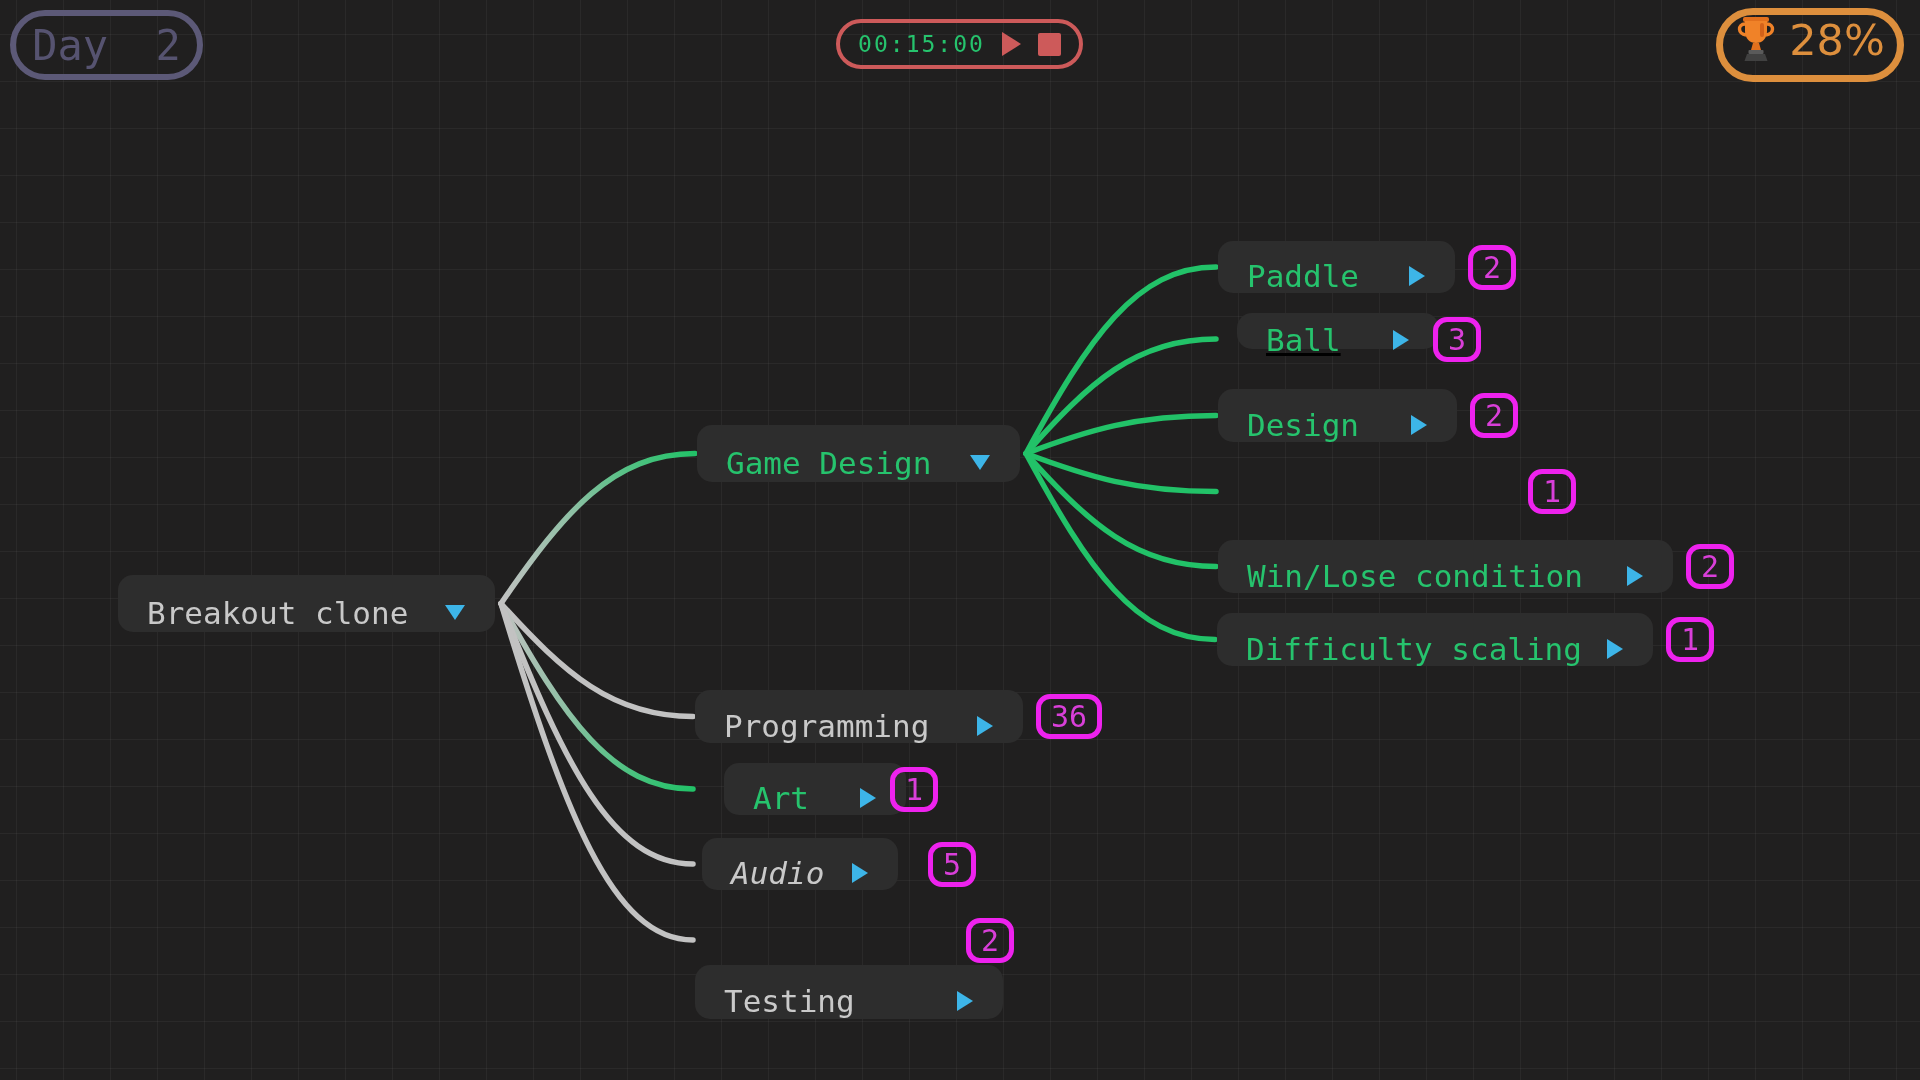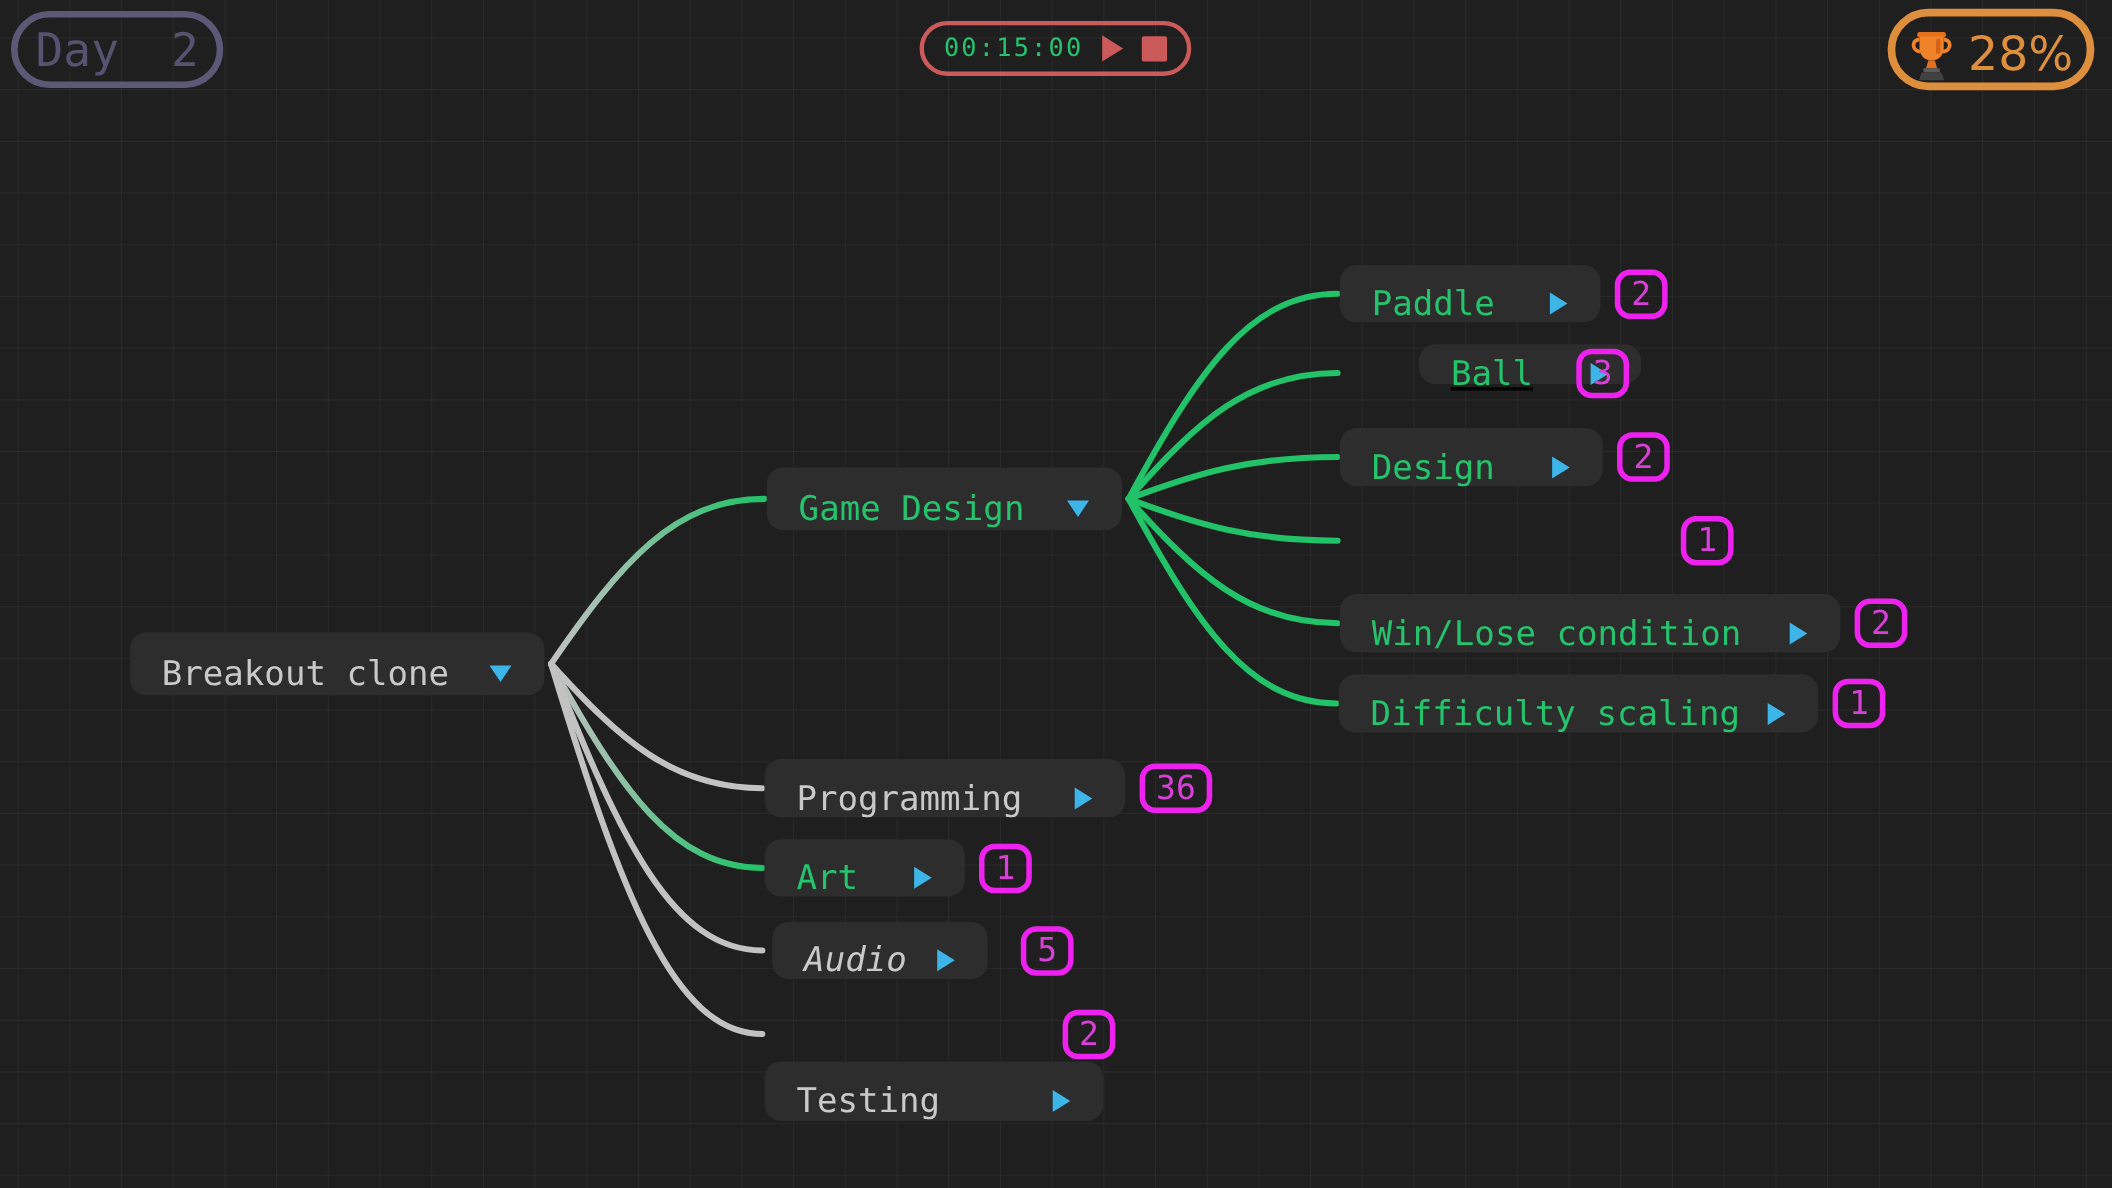--- a/index.html
+++ b/index.html
@@ -26,21 +26,21 @@
     border:4px solid var(--red,#cd5a5a);border-radius:25px;
     display:flex;align-items:center;justify-content:center;gap:17px;
   }
   .timer-time{color:var(--green,#26c36d);font-size:23px;letter-spacing:2px;}
   .play-icon{width:0;height:0;border-left:19px solid var(--red,#cd5a5a);
     border-top:12px solid transparent;border-bottom:12px solid transparent;cursor:pointer;}
   .stop-icon{width:23px;height:23px;background:var(--red,#cd5a5a);border-radius:2px;cursor:pointer;}
   .trophy-pill{
     position:absolute;left:1716px;top:8px;width:188px;height:74px;box-sizing:border-box;
     border:7px solid var(--orange,#dd8f3d);border-radius:38px;
-    display:flex;align-items:flex-end;justify-content:center;gap:12px;
+    display:flex;align-items:flex-start;justify-content:center;gap:12px;
   }
   .trophy-percent{color:var(--orange,#dd8f3d);font-size:43px;font-family:"DejaVu Sans","Liberation Sans",sans-serif;}
   
   #links{position:absolute;left:0;top:0;}
   .node{
     position:absolute;box-sizing:border-box;background:var(--node-bg,#2d2d2d);
     border-radius:15px;display:flex;align-items:center;justify-content:space-between;
     padding:18px 30px 0 29px;font-size:31px;cursor:pointer;
   }
   .txt-green{color:var(--green,#26c36d);}
@@ -117,21 +117,21 @@
     </div>
     <div class="node" style="left: 697px; top: 425px; width: 323px; height: 57px;">
       <span class="node-label txt-green">Game Design</span>
       <span class="tri-down"></span>
     </div>
     <div class="node" style="left: 1218px; top: 241px; width: 237px; height: 52px;">
       <span class="node-label txt-green">Paddle</span>
       <span class="tri-right"></span>
     </div>
     <div class="badge" style="left: 1468px; top: 244.5px;">2</div>
-    <div class="node" style="left: 1290px; top: 313px; width: 202px; height: 36px; text-decoration: underline;">
+    <div class="node" style="left: 1237px; top: 313px; width: 202px; height: 36px; text-decoration: underline;">
       <span class="node-label txt-green">Ball</span>
       <span class="tri-right"></span>
     </div>
     <div class="badge" style="left: 1433px; top: 316.5px;">3</div>
     <div class="node" style="left: 1218px; top: 389px; width: 239px; height: 53px;">
       <span class="node-label txt-green">Design</span>
       <span class="tri-right"></span>
     </div>
     <div class="badge" style="left: 1470px; top: 393px;">2</div>
     <div class="badge" style="left: 1528px; top: 469px;">1</div>
@@ -143,21 +143,21 @@
     <div class="node" style="left: 1217px; top: 613px; width: 436px; height: 53px;">
       <span class="node-label txt-green">Difficulty scaling</span>
       <span class="tri-right"></span>
     </div>
     <div class="badge" style="left: 1666px; top: 617px;">1</div>
     <div class="node" style="left: 695px; top: 690px; width: 328px; height: 53px; gap: 35px;">
       <span class="node-label txt-gray">Programming</span>
       <span class="tri-right"></span>
     </div>
     <div class="badge" style="left: 1036px; top: 694px;">36</div>
-    <div class="node" style="left: 695px; top: 763px; width: 182px; height: 52px;">
+    <div class="node" style="left: 724px; top: 763px; width: 182px; height: 52px;">
       <span class="node-label txt-green">Art</span>
       <span class="tri-right"></span>
     </div>
     <div class="badge" style="left: 890px; top: 766.5px;">1</div>
     <div class="node" style="left: 702px; top: 838px; width: 196px; height: 52px; font-style: italic;">
       <span class="node-label txt-gray">Audio</span>
       <span class="tri-right"></span>
     </div>
     <div class="badge" style="left: 928px; top: 841.5px;">5</div>
     <div class="node" style="left: 695px; top: 965px; width: 308px; height: 54px;">

